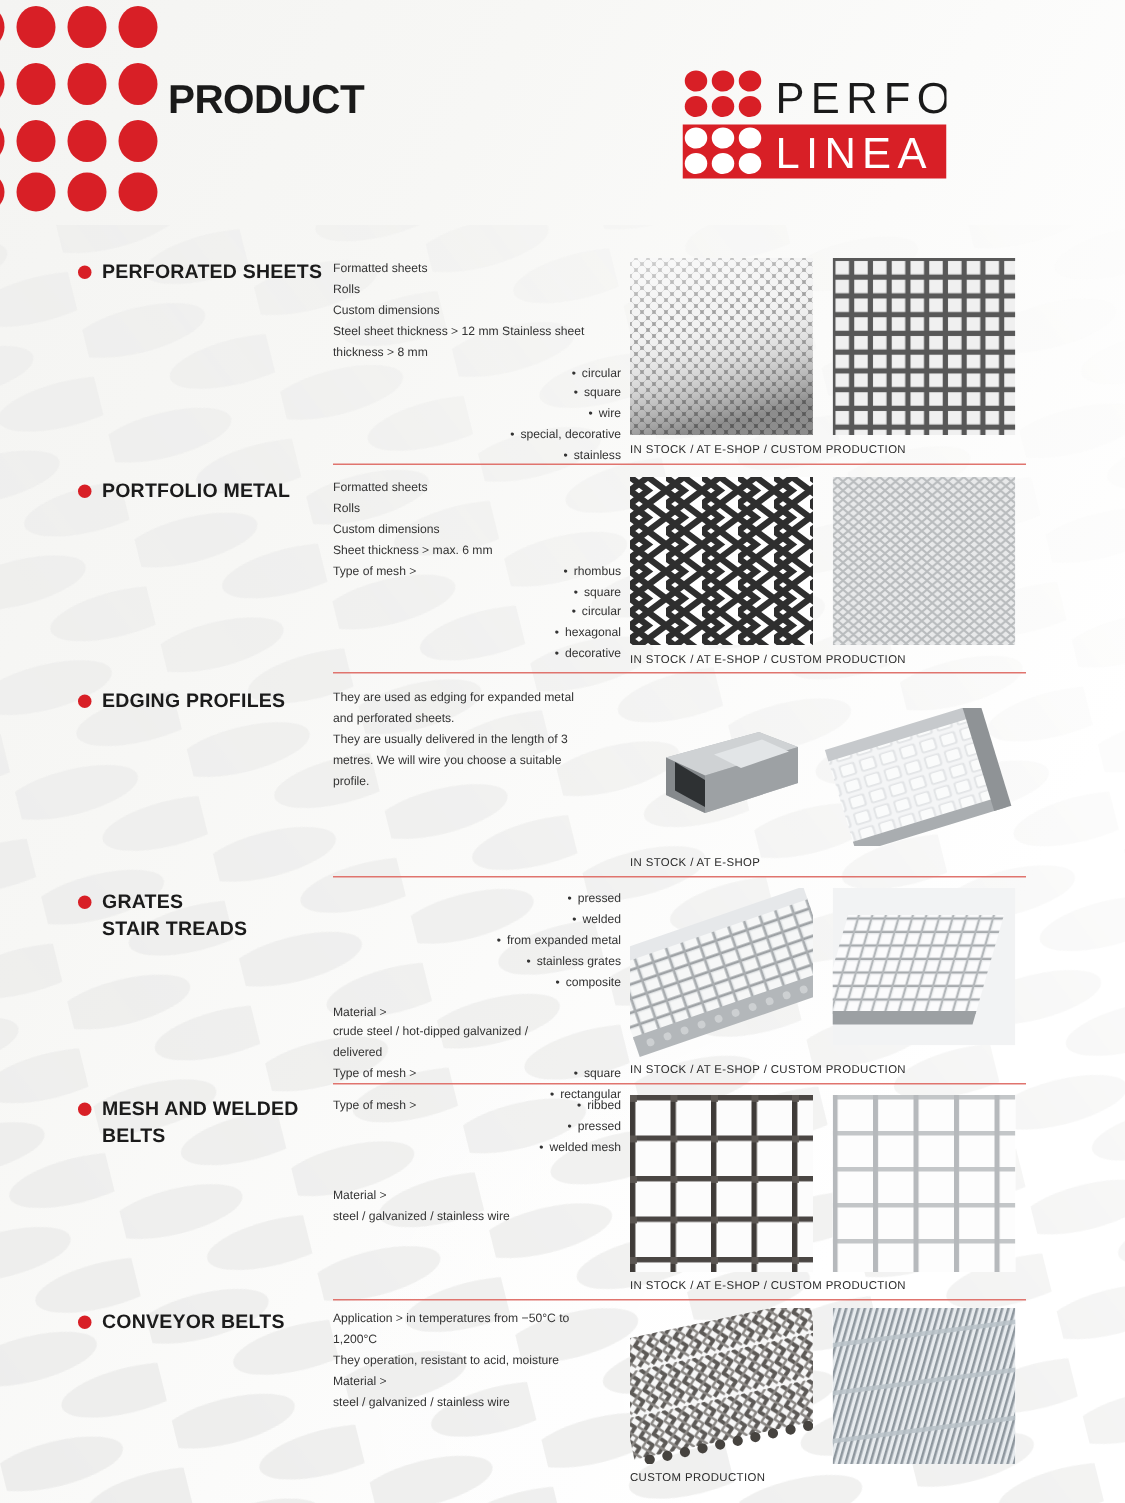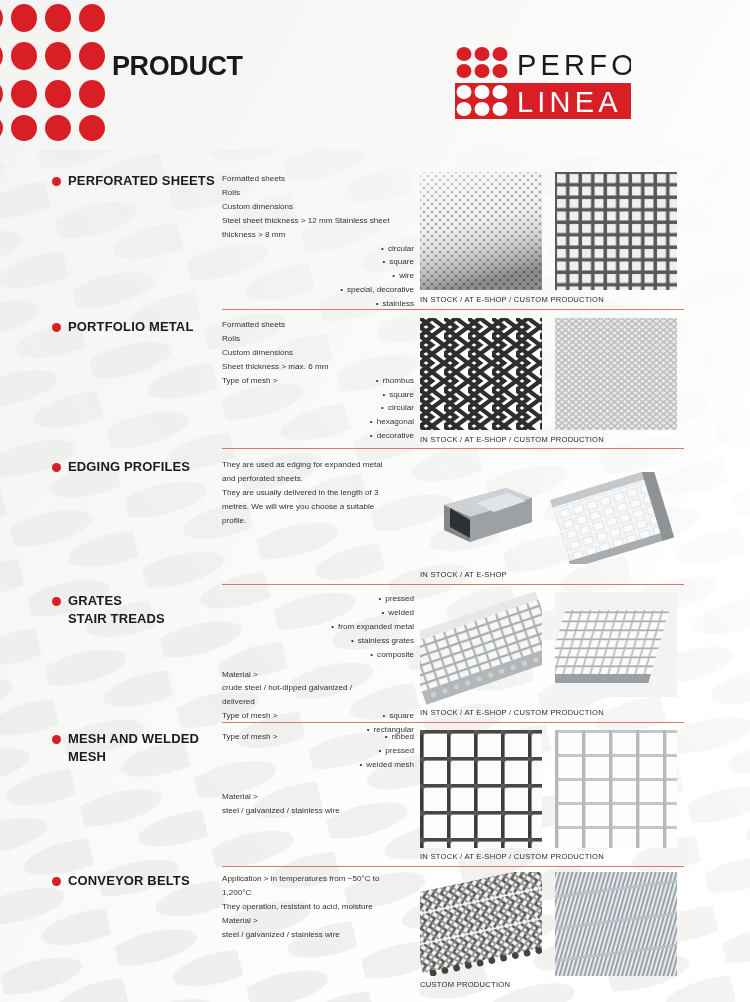--- a/index.html
+++ b/index.html
@@ -423,21 +423,21 @@
 
     <div class="sec-caption" style="top:116px;">IN STOCK / AT E-SHOP / CUSTOM PRODUCTION</div>
     <div class="sec-rule" style="top:130px;"></div>
   </div>
 
   <div class="section" style="top:730px;">
     <div class="sec-left">
       <div class="sec-title">
         <span class="sec-bullet"></span>
         <span>MESH AND WELDED</span><br>
-        <span>MESH</span>
+        <span>BELTS</span>
       </div>
     </div>
 
     <div class="sec-mid">
       <div class="spec-row">
         <div class="spec-label">Type of mesh &gt;</div>
         <div class="spec-bullets">
           <div>ribbed</div>
           <div>pressed</div>
           <div>welded mesh</div>

